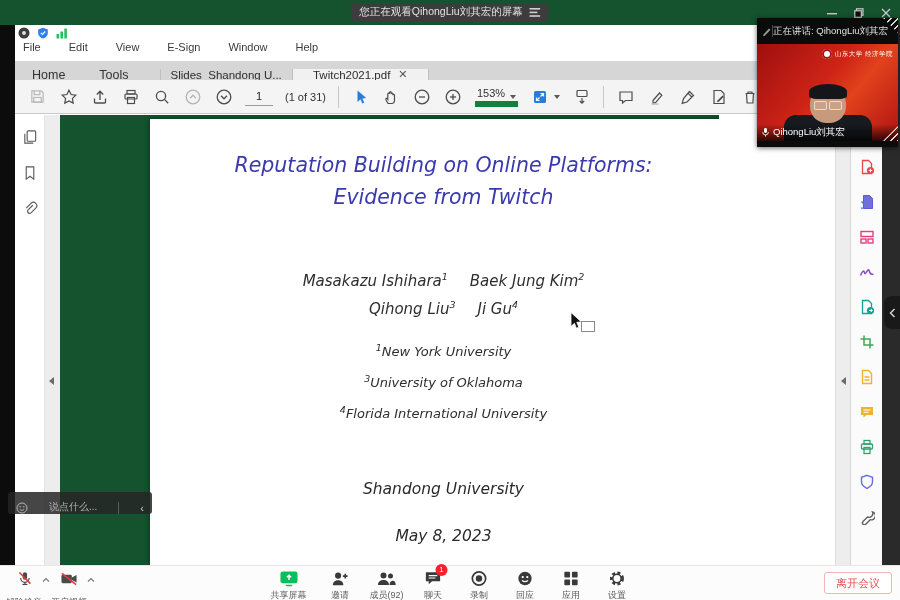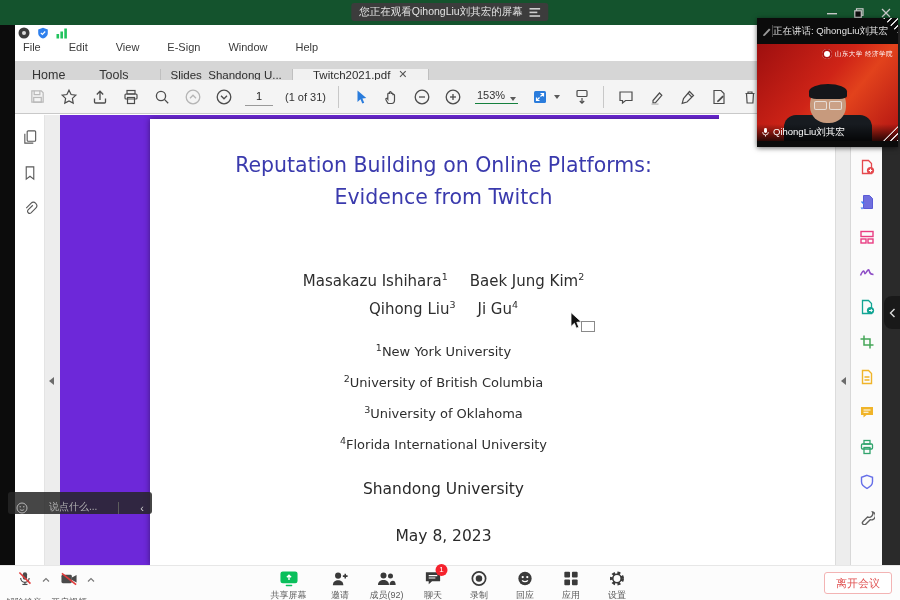--- a/index.html
+++ b/index.html
@@ -23,32 +23,32 @@
     border-left:1px solid #bfbfbf;padding:0 10px;min-width:95px;}
   .doctab.active{background:#f1f1f1;border-right:1px solid #bfbfbf;min-width:115px;}
   .tabx{color:#555;font-size:11px;line-height:11px;}
   .toolbar{position:absolute;left:0;top:55px;width:867px;height:34px;background:#f4f4f4;
     border-bottom:1px solid #c9c9c9;display:flex;align-items:center;gap:12px;padding-left:13px;box-sizing:border-box;}
   .tbi{width:19px;height:19px;display:flex;align-items:center;justify-content:center;}
   .tbdiv{width:1px;height:22px;background:#c8c8c8;}
   .pg-input{width:24px;height:15px;border:none;border-bottom:1px solid #9a9a9a;background:transparent;
     font-size:11px;text-align:center;color:#222;font-family:"Liberation Sans",sans-serif;}
   .pg-count{font-size:11px;color:#333;}
-  .zoomsel{display:flex;align-items:flex-end;gap:5px;border-bottom:1px solid #15803d;padding:0 2px 2px 2px;}
+  .zoomsel{display:flex;align-items:flex-end;gap:5px;border-bottom:6px solid #15803d;padding:0 2px 2px 2px;}
   .zoomsel span{font-size:11px;color:#333;}
   .caret{width:0;height:0;border-left:3.5px solid transparent;border-right:3.5px solid transparent;border-top:4px solid #5a5a5a;}
   
   .leftrail{position:absolute;left:0;top:90px;width:30px;height:450px;background:#fff;border-right:1px solid #e4e4e4;
     display:flex;flex-direction:column;align-items:center;gap:20px;padding-top:14px;box-sizing:border-box;}
   .lstrip{position:absolute;left:30px;top:90px;width:15px;height:450px;background:#ededed;border-right:1px solid #dcdcdc;}
   .rstrip{position:absolute;left:820px;top:90px;width:15px;height:450px;background:#ededed;border-left:1px solid #dcdcdc;}
   .strip-arrow{position:absolute;top:262px;left:4px;width:0;height:0;border-top:4.5px solid transparent;
     border-bottom:4.5px solid transparent;}
   .arrow-left{border-right:5.5px solid #6b6b6b;}
-  .canvas{position:absolute;left:45px;top:90px;width:659px;height:450px;background:#6d28d9;overflow:hidden;}
+  .canvas{position:absolute;left:45px;top:90px;width:659px;height:450px;background:#14532d;overflow:hidden;font-style:italic;}
   .page{position:absolute;left:90px;top:4px;width:587px;height:446px;background:#fff;box-shadow:0 0 6px rgba(0,0,0,.45);}
   .rightrail{position:absolute;left:835px;top:90px;width:32px;height:450px;background:#fbfbfb;border-left:1px solid #d8d8d8;
     display:flex;flex-direction:column;align-items:center;gap:19px;padding-top:44px;box-sizing:border-box;}
   .rri{width:16px;height:16px;}
   
   .pdf-title{position:absolute;left:0;top:30px;width:100%;text-align:center;color:#3a3aad;
     font-size:20.5px;line-height:32px;font-family:"DejaVu Sans",sans-serif;}
   .pdf-authors{position:absolute;left:0;top:146px;width:100%;text-align:center;color:#2e2e2e;
     font-size:15px;line-height:23px;font-family:"DejaVu Sans",sans-serif;}
   .pdf-authors sup,.pdf-affils sup{font-size:9.5px;}
@@ -338,21 +338,20 @@
         <div class="pdf-authors">
           <div>
             <span>Masakazu Ishihara</span><sup>1</sup><span class="au-gap"></span><span>Baek Jung Kim</span><sup>2</sup>
           </div>
           <div>
             <span>Qihong Liu</span><sup>3</sup><span class="au-gap"></span><span>Ji Gu</span><sup>4</sup>
           </div>
         </div>
         <div class="pdf-affils">
           <div><sup>1</sup><span>New York University</span></div>
-          <div><sup>2</sup><span>University of British Columbia</span></div>
           <div><sup>3</sup><span>University of Oklahoma</span></div>
           <div><sup>4</sup><span>Florida International University</span></div>
         </div>
         <div class="pdf-venue">Shandong University</div>
         <div class="pdf-date">May 8, 2023</div>
       </div>
     </div>
 
     <div class="rstrip">
       <div class="strip-arrow arrow-left" style="left:5px"></div>

